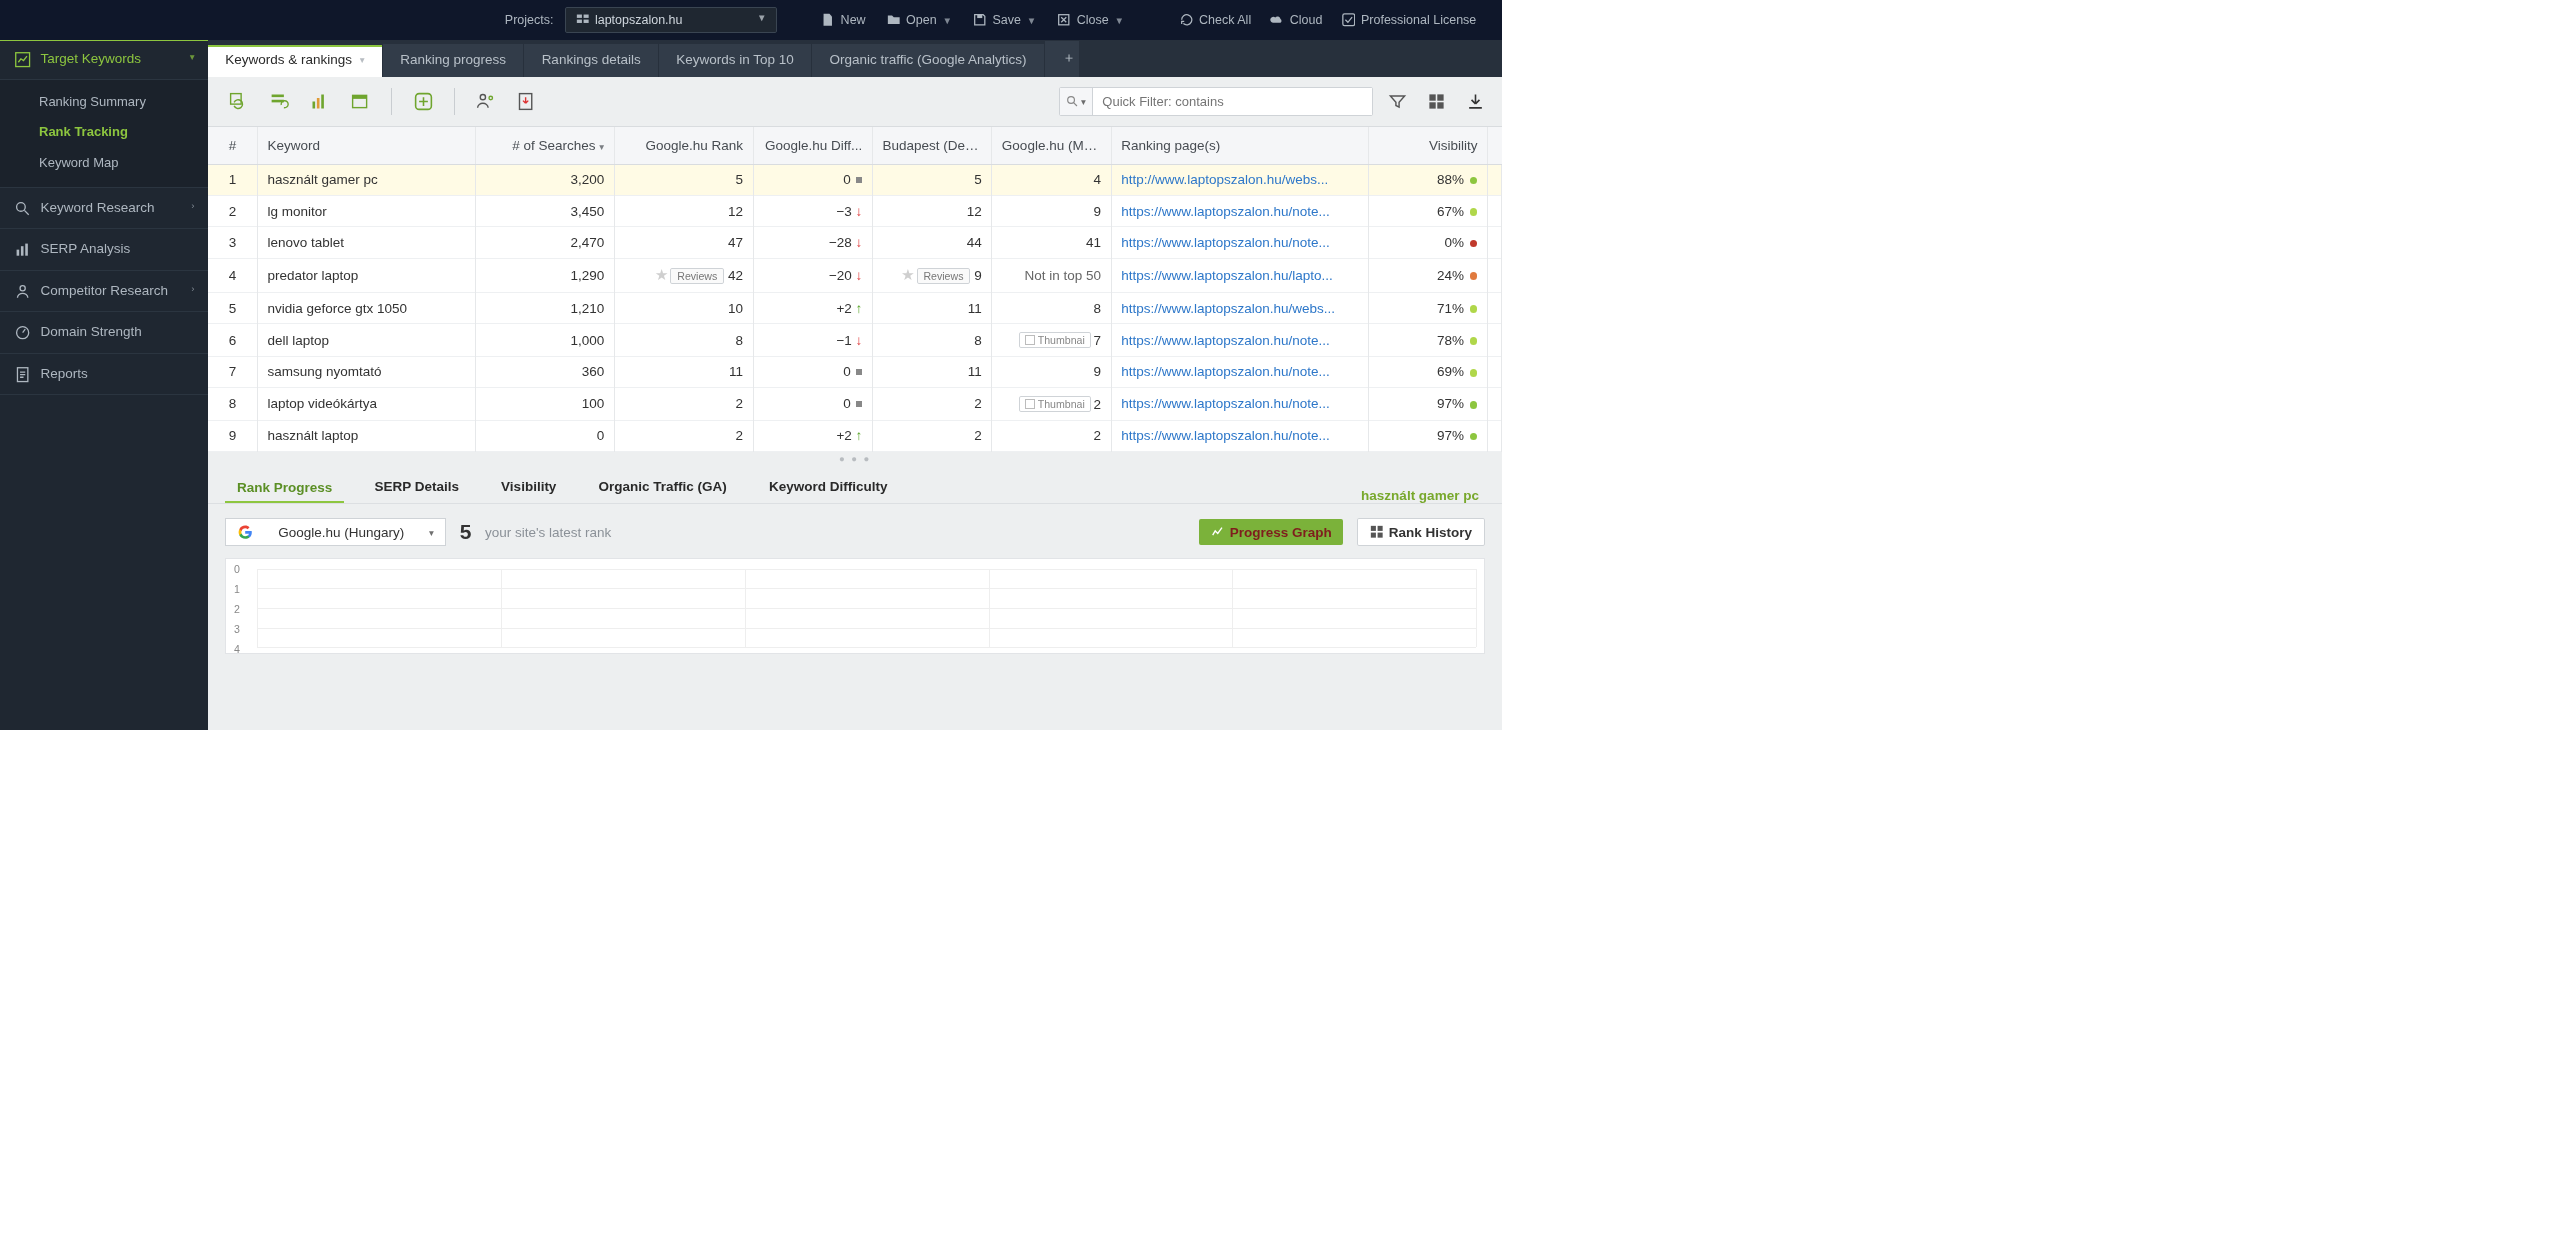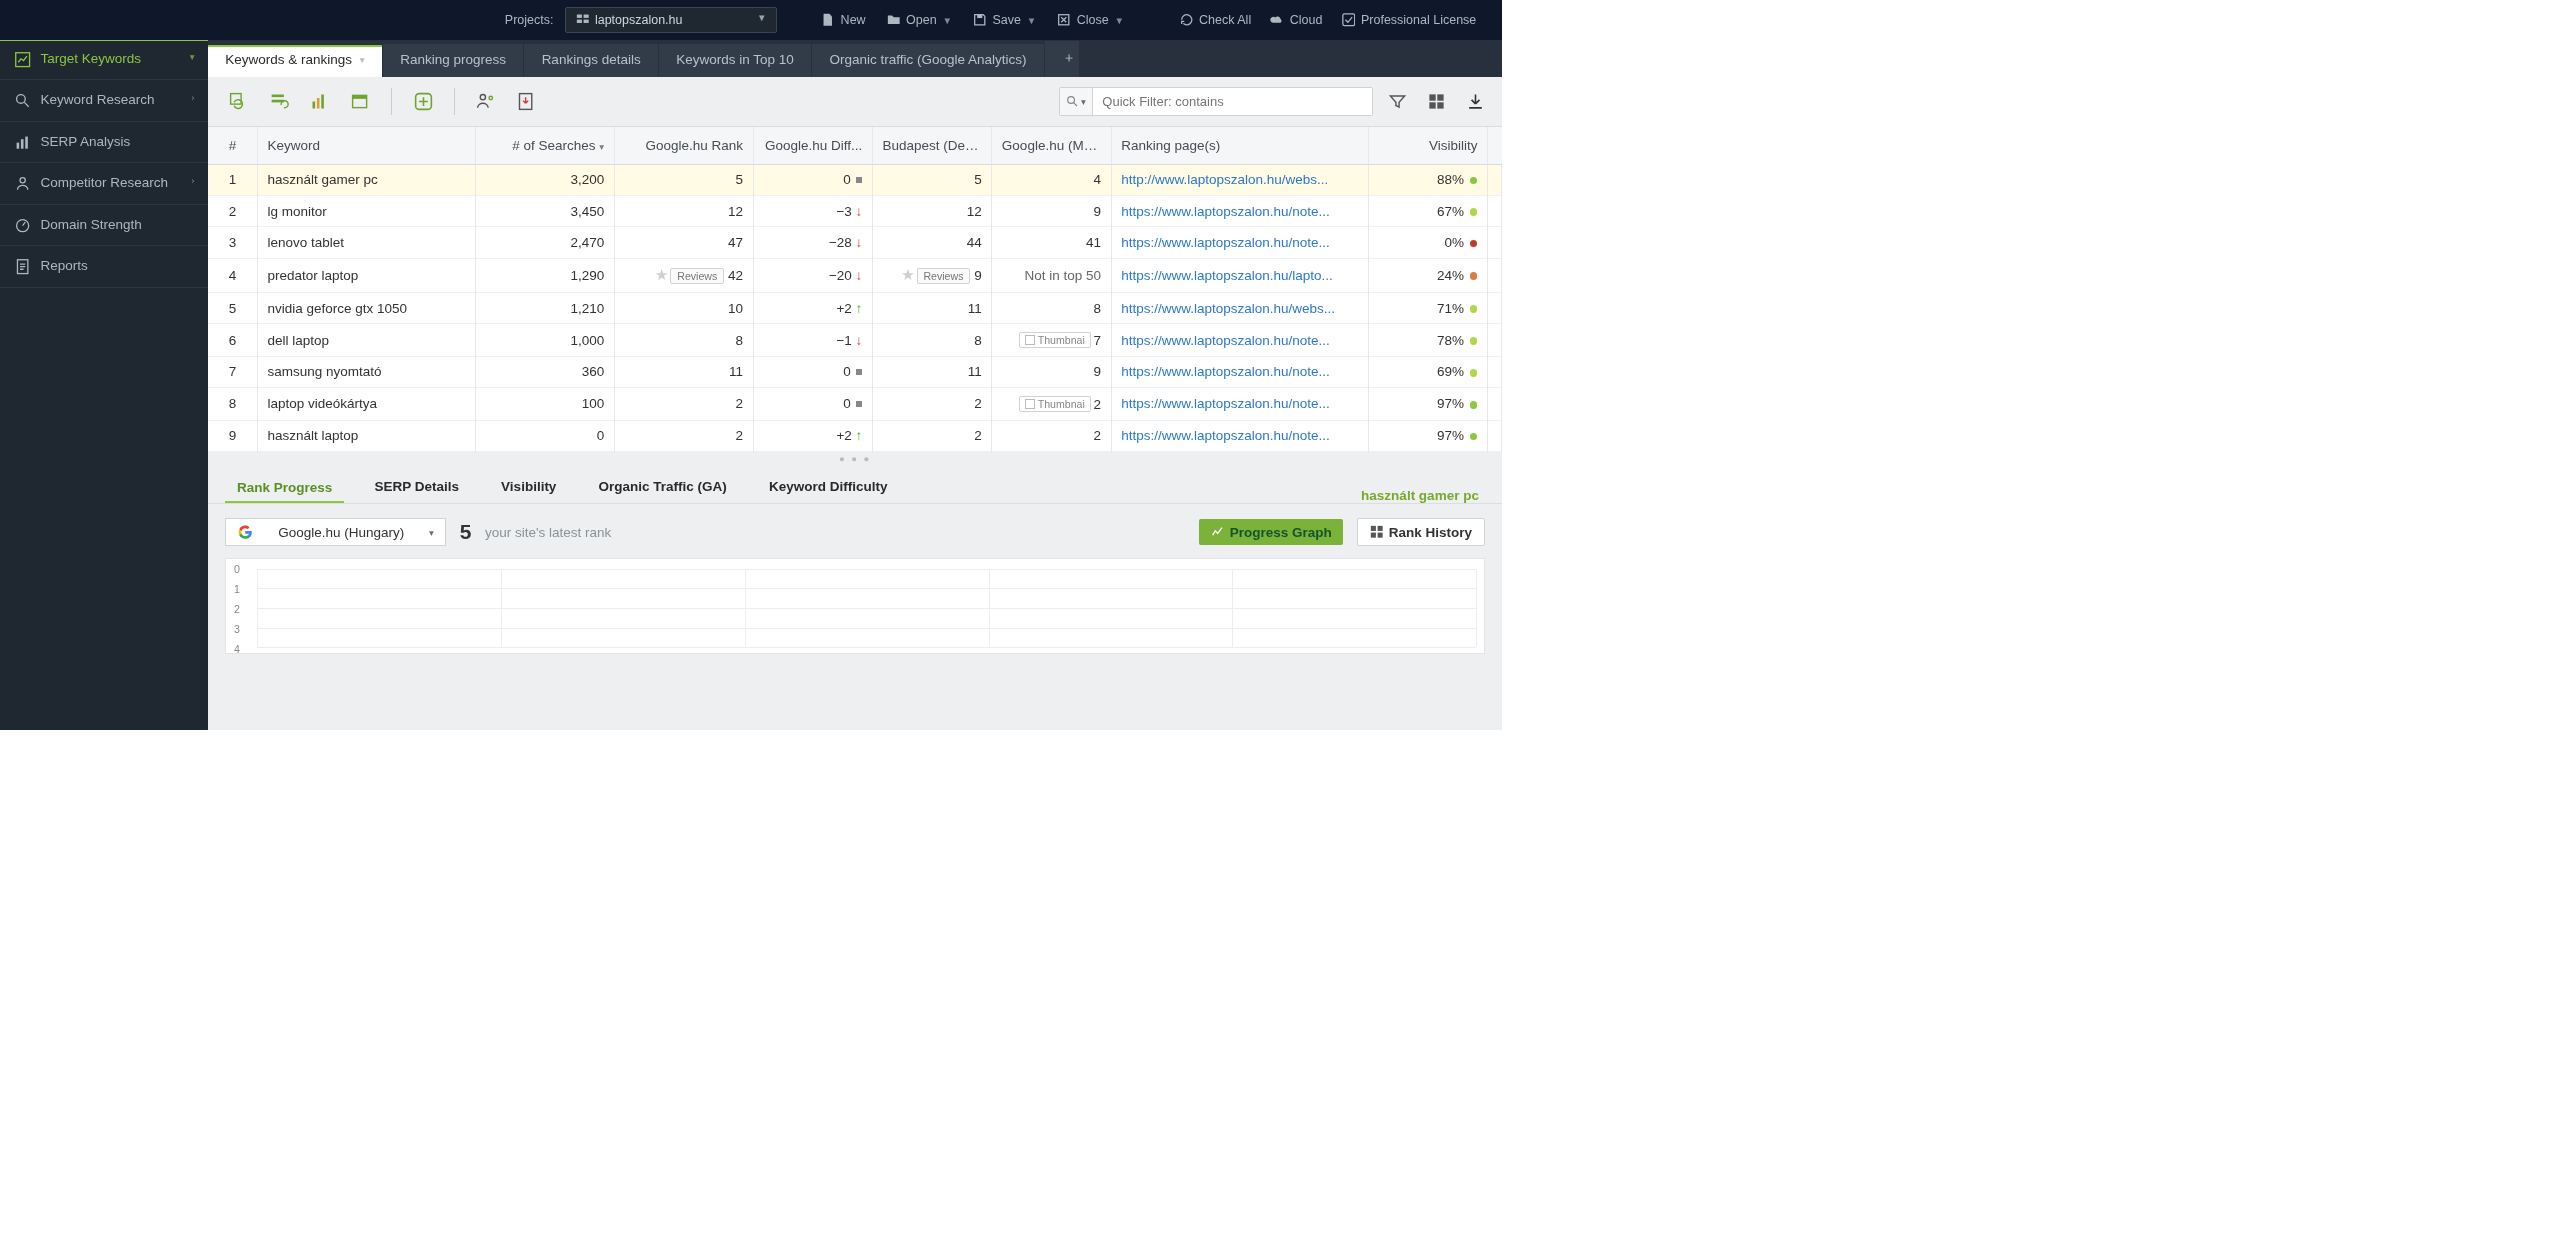--- a/index.html
+++ b/index.html
@@ -80,21 +80,21 @@
   .btabs .spacer { flex: 1; }
   .sel-kw { color: #78a82c; font-weight: 600; margin-right: 5.8px; }
 
   .bpanel { background: #edeff0; flex:1; padding: 13.5px 17.3px; display:flex; flex-direction:column; gap:11.6px; }
   .brow { display:flex; align-items:center; gap: 13.5px; }
   .se-select { background:#fff; border:1px solid #cfd3d7; padding: 5.8px 11.6px; display:flex; align-items:center; gap:7.7px; width: 221px; justify-content:space-between; }
   .gicon { display:inline-block; width:14.4px; height:14.4px; }
   .big-rank { font-size: 21px; font-weight: 700; color:#333; }
   .muted { color:#8b9198;text-align:right; }
   .bbtn { padding: 5.8px 11.6px; border-radius: 1.9px; display:flex; align-items:center; gap:5.8px; font-weight:600; cursor:pointer; }
-  .bbtn.primary { background:#7bb23a; color:#14532d; }
+  .bbtn.primary { background:#7bb23a; color:#7f1d1d; }
   .bbtn.sec { background:#fff; border:1px solid #cfd3d7; color:#333; }
 
   .chart { background:#fff; border:1px solid #e2e4e7; height:96px; position:relative; padding: 9.6px 3.9px 3.9px 31px; }
   .chart .ylbl { position:absolute; left:7.7px; font-size:10.6px; color:#888; transform: translateY(-50%); }
   .chart .gridlines { position:absolute; left:31px; right:7.7px; top:9.6px; bottom:5.8px; }
   .chart .gline { position:absolute; left:0; right:0; border-top:1px solid #eee; }
 </style>
 </head>
 <body>
 
@@ -187,20 +187,25 @@
 
   <div class="main">
     <div class="sidebar">
       <div class="side-section active">
         <svg width="17.3" height="17.3" viewBox="0 0 20 20">
             <rect x="2" y="2" width="16" height="16" fill="none" stroke="#8dc63f" stroke-width="1.5"></rect>
             <path d="M5 13l3-4 3 2 4-5" fill="none" stroke="#8dc63f" stroke-width="1.5"></path>
           </svg>
         <span class="lbl">Target Keywords</span>
         <span class="chev">▾</span>
+      </div>
+      <div class="sub-items">
+        <div class="sub-item">Ranking Summary</div>
+        <div class="sub-item active">Rank Tracking</div>
+        <div class="sub-item">Keyword Map</div>
       </div>
       <div class="side-section">
         <svg width="17.3" height="17.3" viewBox="0 0 20 20">
             <circle cx="8" cy="8" r="5" fill="none" stroke="#aeb7c0" stroke-width="1.5"></circle>
             <path d="M12 12l5 5" stroke="#aeb7c0" stroke-width="1.5"></path>
           </svg>
         <span class="lbl">Keyword Research</span>
         <span class="chev">›</span>
       </div>
       <div class="side-section">

